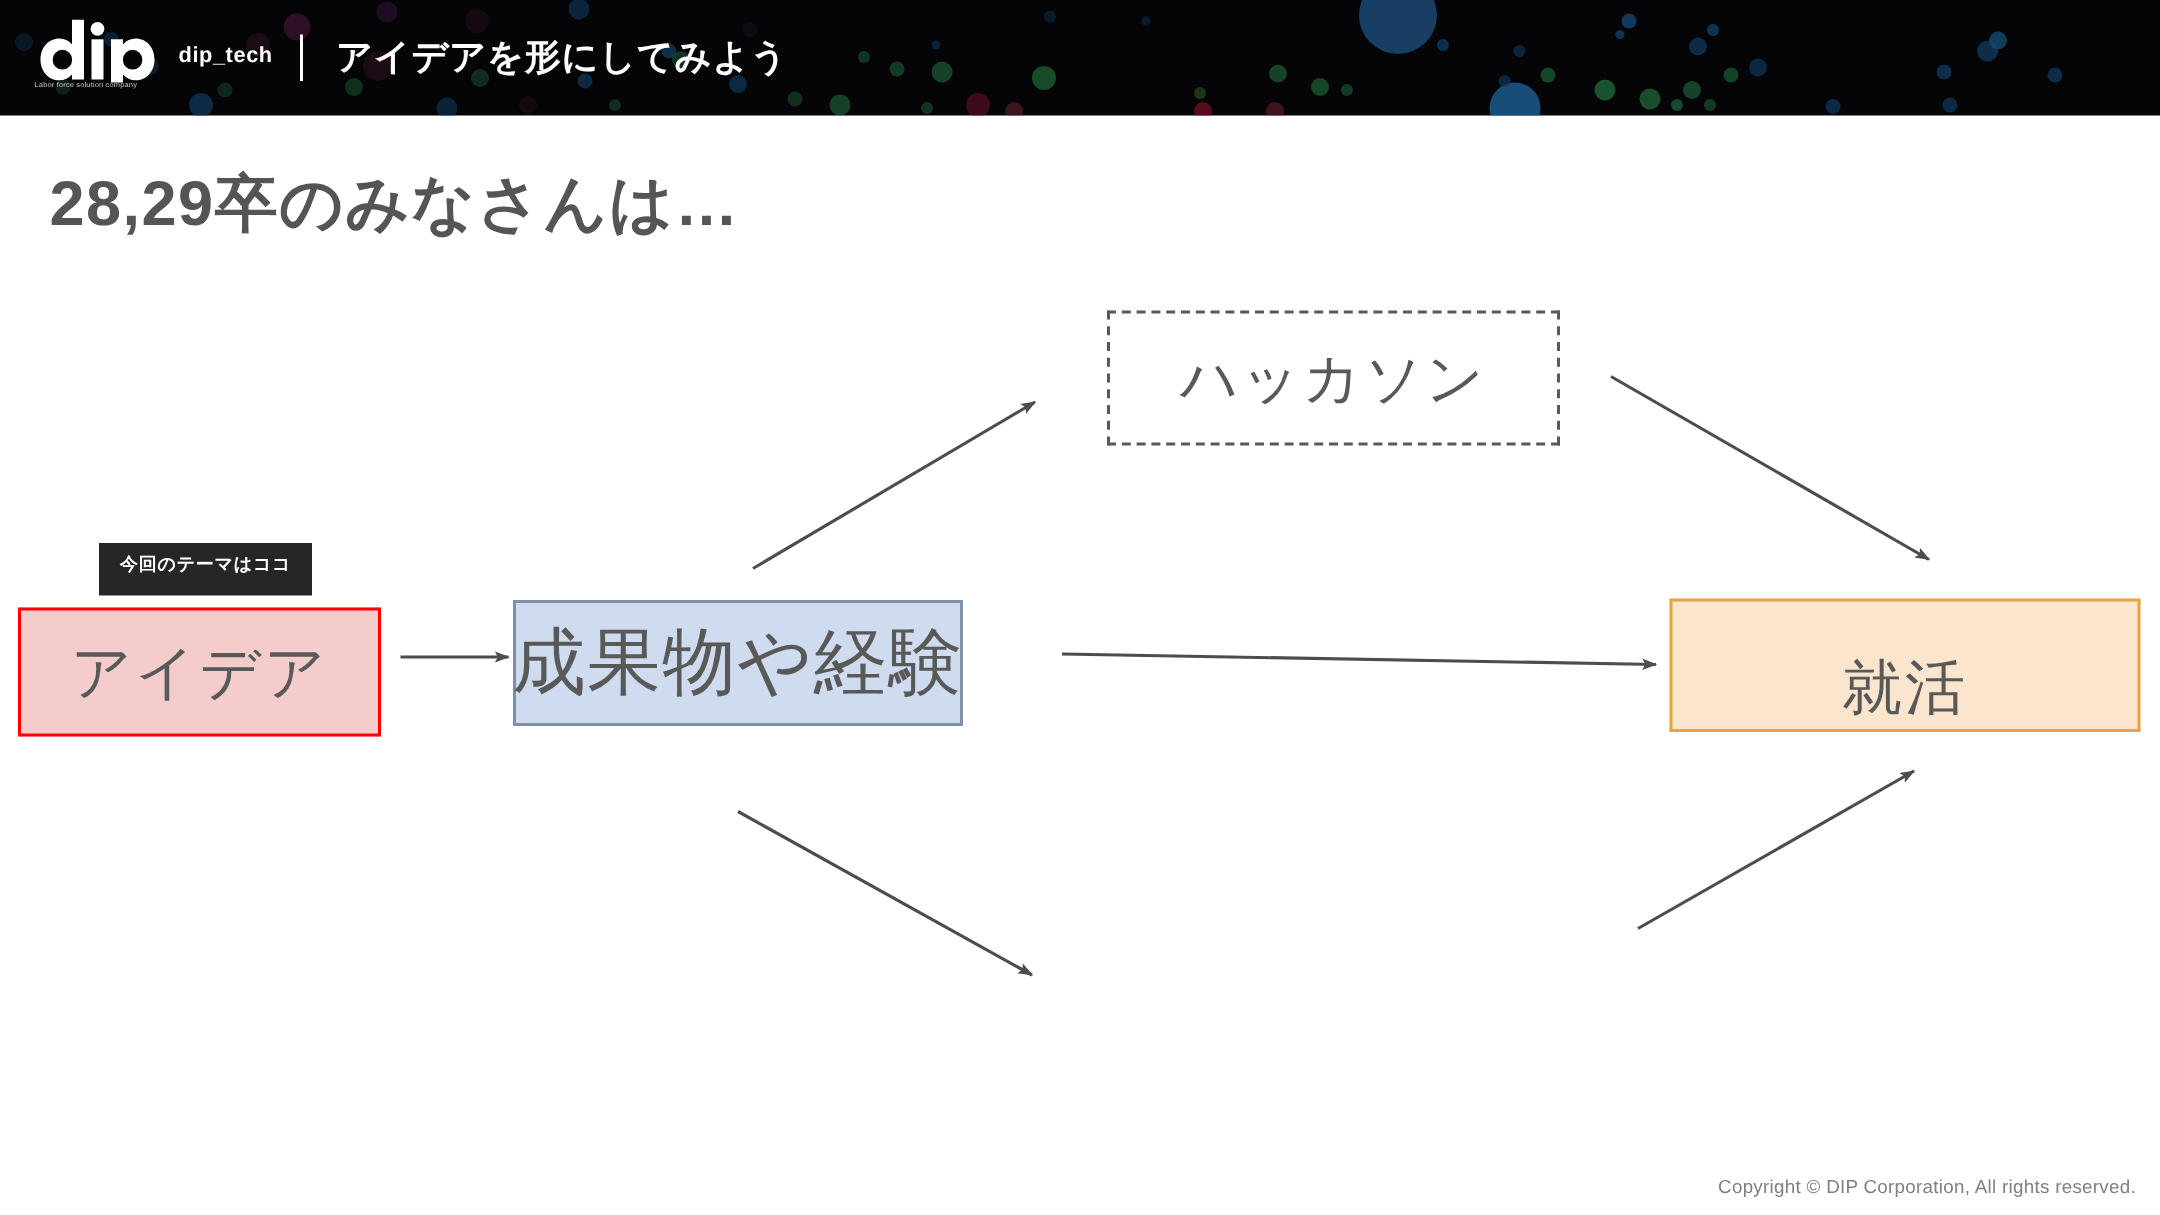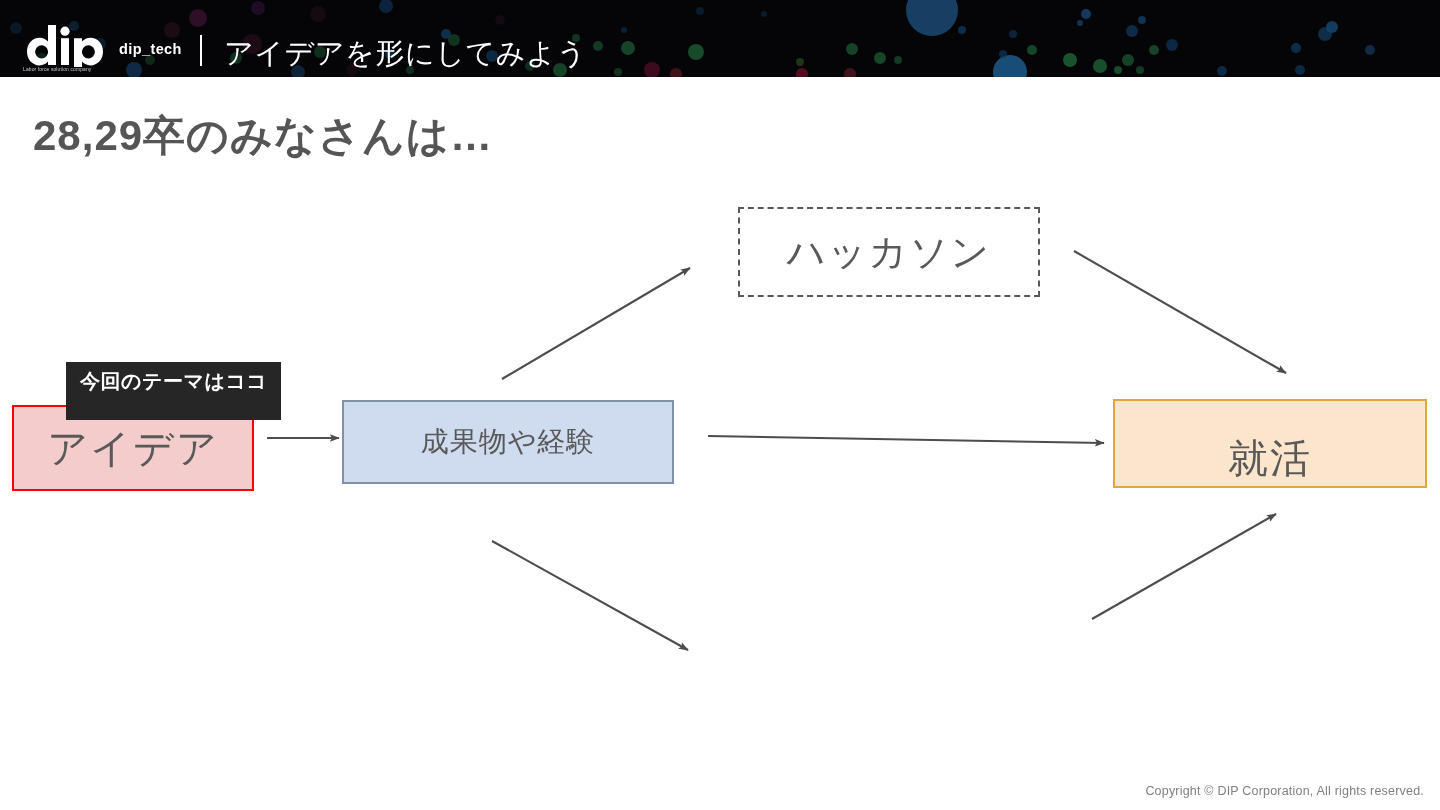--- a/index.html
+++ b/index.html
@@ -27,21 +27,21 @@
     background: #050507;
     overflow: hidden;
   }
   .header-particles {
     position: absolute;
     left: 0; top: 0;
     width: 1440px; height: 77px;
   }
   .header-inner {
     position: absolute;
-    left: 0; top: 12px;
+    left: 0; top: 0;
     width: 1436px; height: 77px;
     display: flex;
     align-items: center;
   }
 
   
   .logo-wrap {
     position: absolute;
     left: 22px;
     top: 13px;
@@ -78,22 +78,22 @@
     left: 200px;
     top: 23px;
     width: 2px;
     height: 31px;
     background: #ffffff;
   }
   .header-title {
     position: absolute;
     left: 224px;
     top: 22px;
-    font-size: 29px;
-    font-weight: normal;
+    font-size: 24px;
+    font-weight: bold;
     color: #ffffff;
     letter-spacing: 0.6px;
   }
 
   
   .slide-title {
     position: absolute;
     left: 33px;
     top: 108px;
     font-size: 42px;
@@ -129,25 +129,25 @@
     width: 242px;
     height: 86px;
     background: #f4cccc;
     border: 2.5px solid #ff0000;
     font-size: 40px;
     letter-spacing: 2px;
   }
   .node-output {
     left: 342px;
     top: 400px;
-    width: 332px;
+    width: 300px;
     height: 84px;
     background: #cfdcef;
     border: 2px solid #7f90a8;
-    font-size: 28px;
+    font-size: 49px;
     letter-spacing: 1px;
   }
   .node-job {
     left: 1113px;
     top: 399px;
     width: 314px;
     height: 89px;
     background: #fce5cd;
     border: 2.5px solid #e8a33d;
     font-size: 40px;
@@ -164,24 +164,24 @@
     letter-spacing: 2px;
   }
   .node-hackathon { top: 207px; }
   .node-intern    { top: 582px; }
 
   
   .callout {
     position: absolute;
     left: 66px;
     top: 362px;
-    padding: 6px 14px 25px 14px;
+    padding: 6px 14px 12px 14px;
     background: #262626;
     color: #ffffff;
-    font-size: 20px;
+    font-size: 12px;
     font-weight: bold;
     letter-spacing: 0.5px;
     white-space: nowrap;
     z-index: 5;
   }
 
   
   .footer-copy {
     position: absolute;
     right: 16px;

